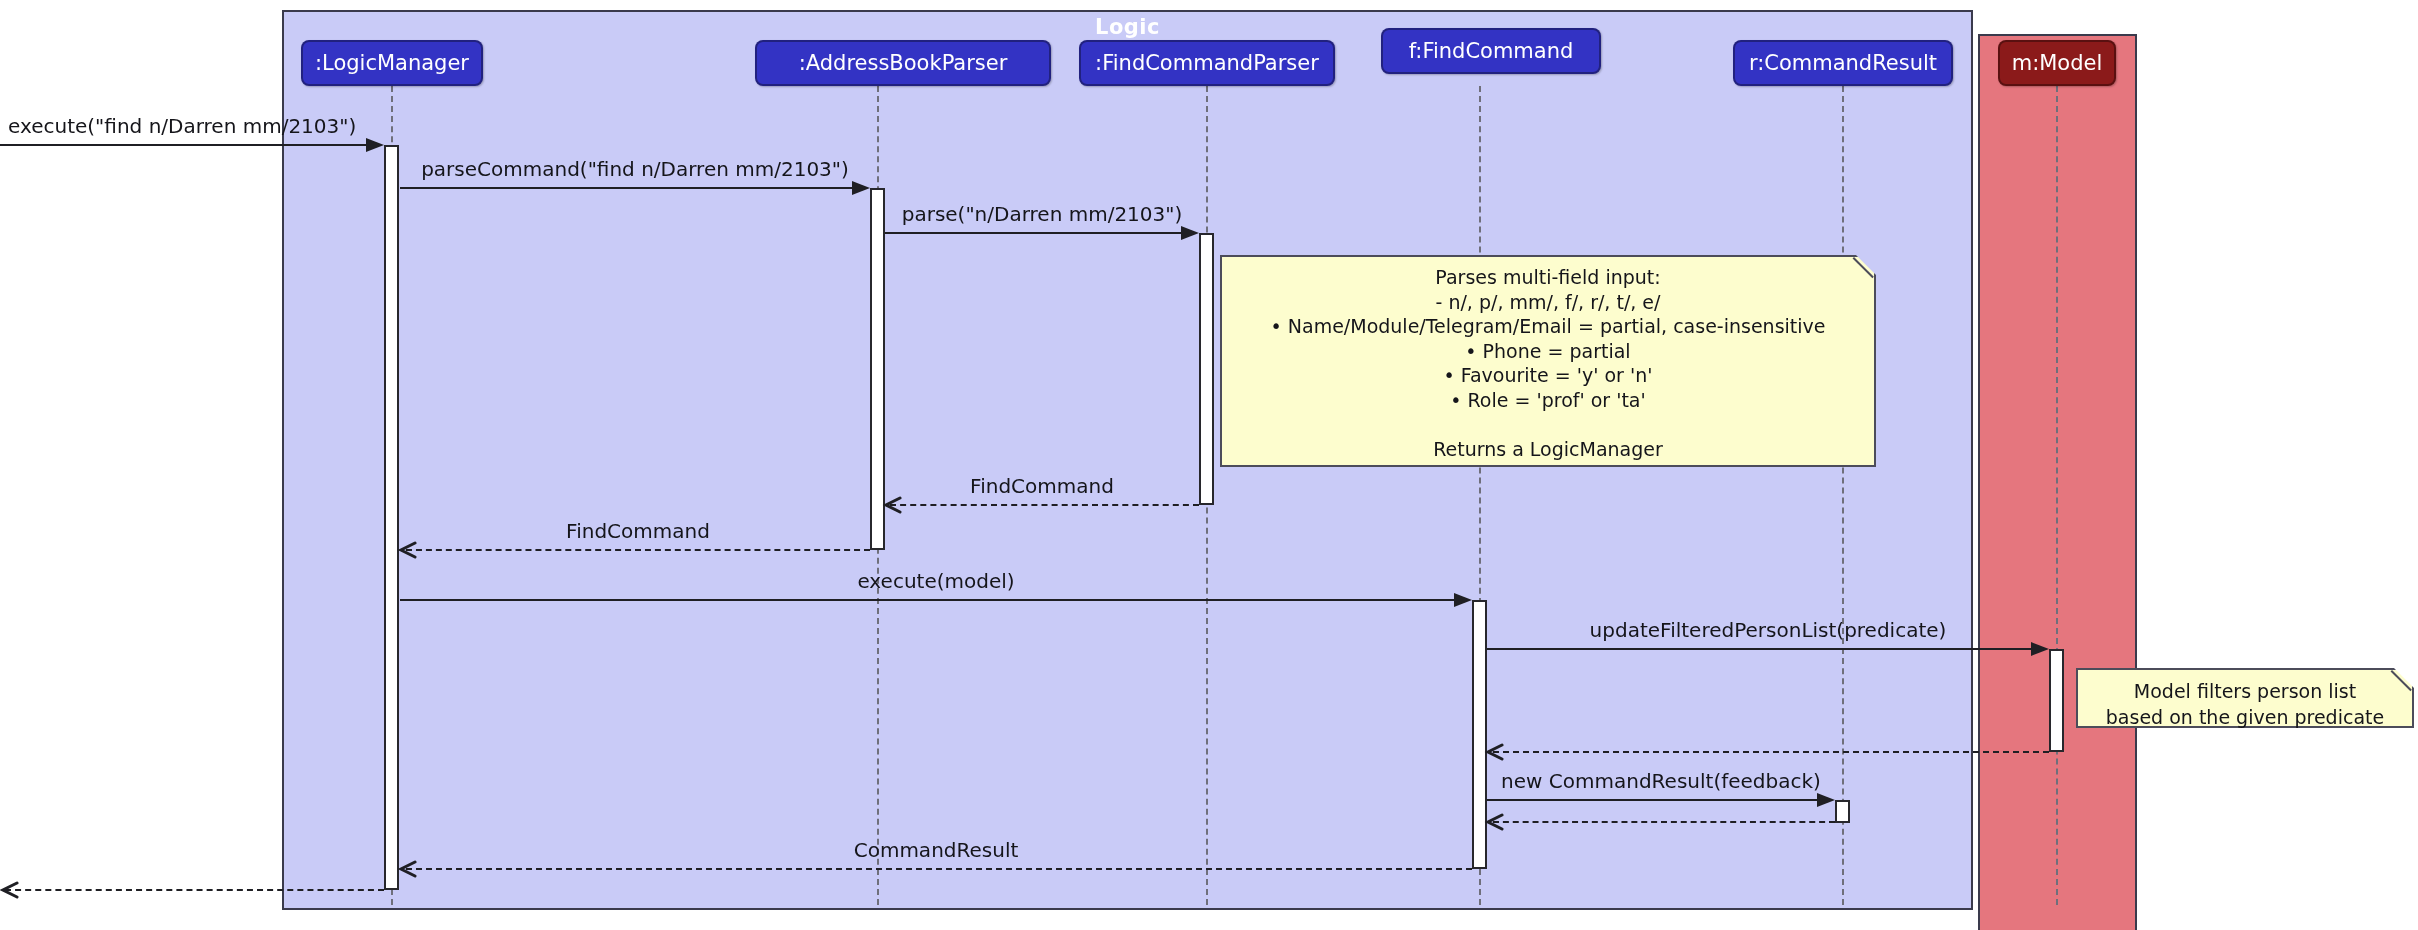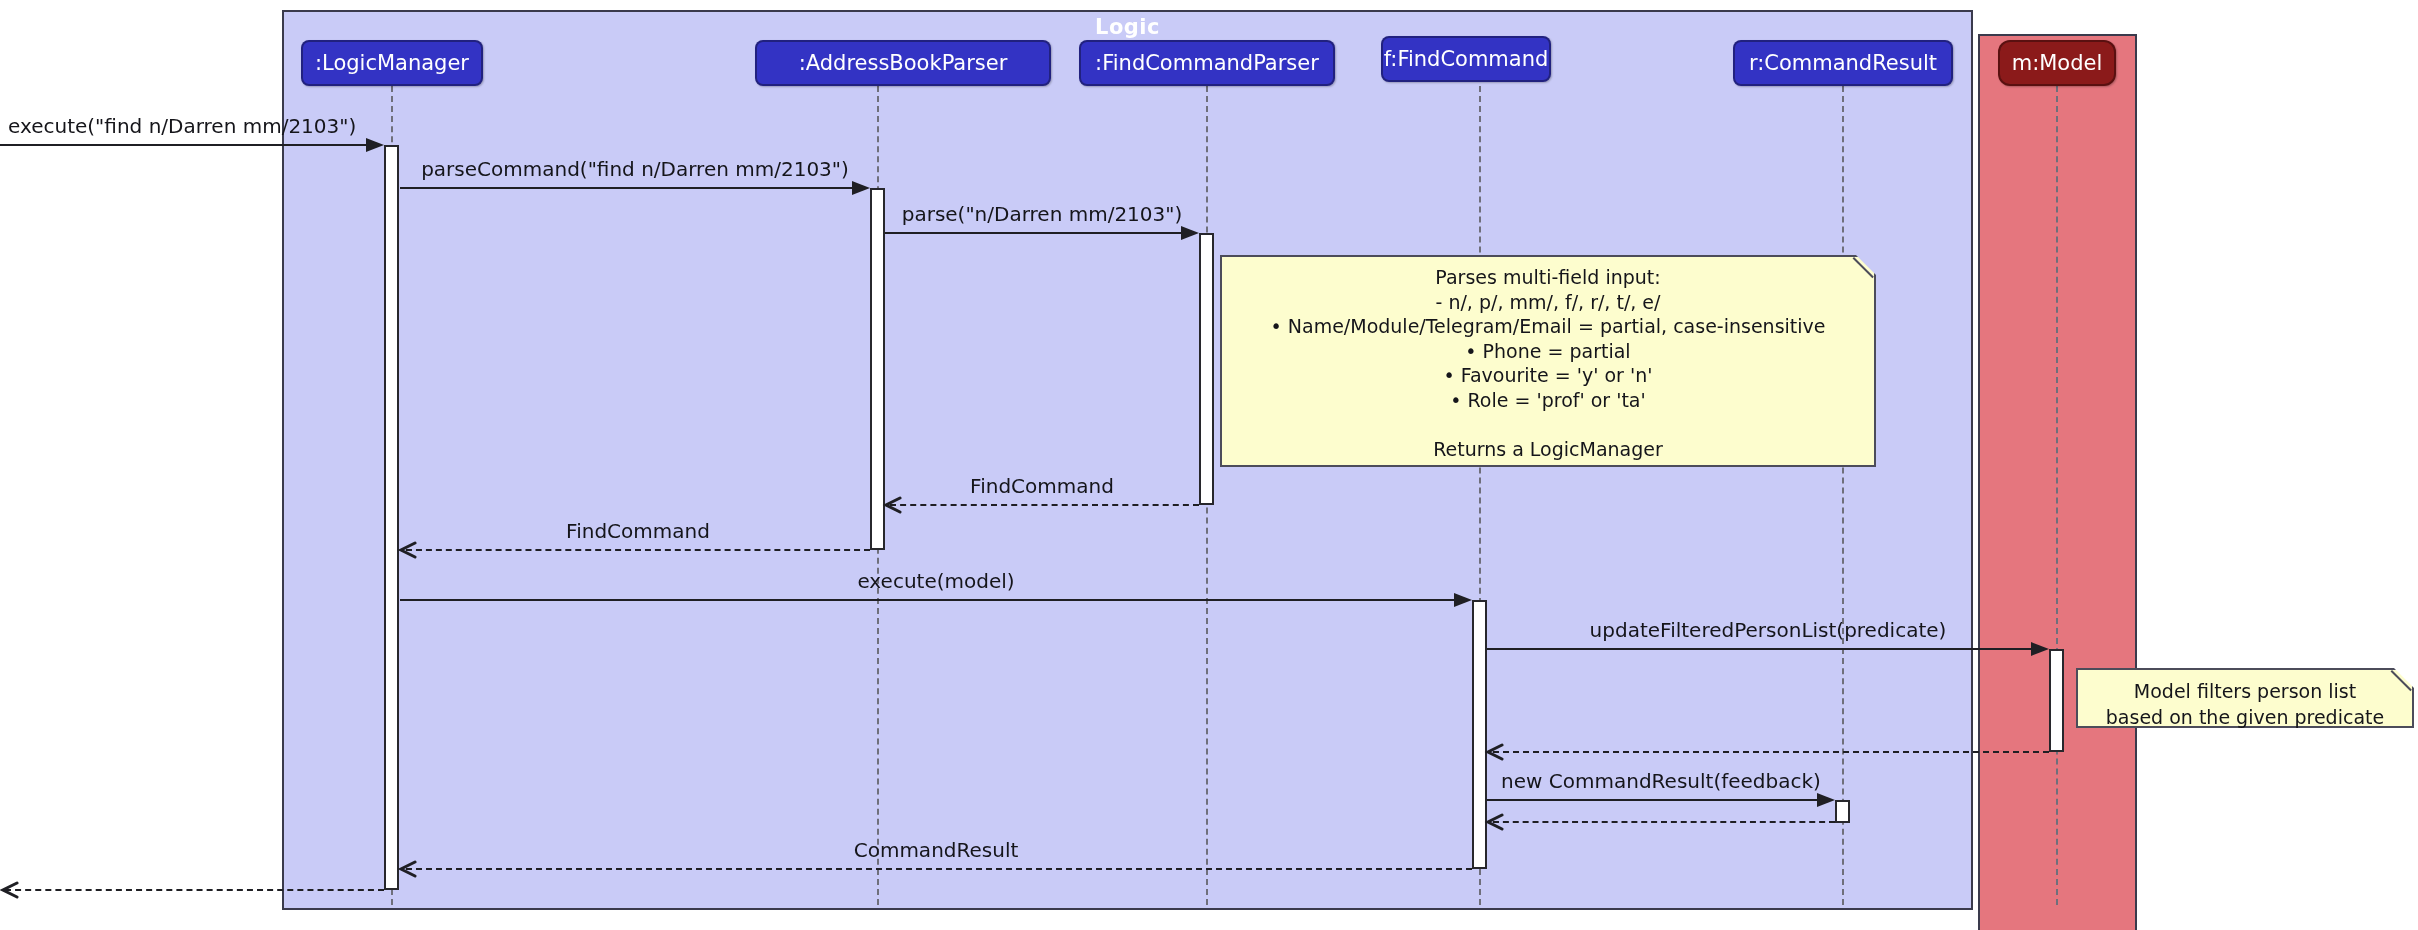--- a/index.html
+++ b/index.html
@@ -9,21 +9,21 @@
   }
   .frame{position:absolute;box-sizing:border-box;border:2px solid var(--c-frameBorder,#3a3a4c);z-index:1;}
   .frame.logic{background:var(--c-logicFill,#C9CBF7);}
   .frame.model{background:var(--c-modelFill,#E5767E);}
   .frame-title{position:absolute;top:3px;left:0;right:0;text-align:center;color:#fff;
     font-weight:bold;font-size:21px;z-index:3;letter-spacing:.5px;}
   .participant{position:absolute;height:46px;box-sizing:border-box;border-radius:8px;
     display:flex;align-items:center;justify-content:center;color:#fff;font-size:21px;
     z-index:3;border:2px solid rgba(0,0,0,.35);box-shadow:1px 1px 2px rgba(0,0,0,.25);}
   .participant.blue{background:var(--c-participantBlue,#3333C4);}
-  .participant.red{background:var(--c-participantRed,#8B1A1A);border-radius:12px;}
+  .participant.red{background:var(--c-participantRed,#8B1A1A);}
   .lifeline{position:absolute;width:0;border-left:2px dashed var(--c-lifeline,#6f6f7b);z-index:2;}
   .activation{position:absolute;width:15px;background:#fff;box-sizing:border-box;
     border:2px solid #27272c;z-index:4;}
   .msg-line{position:absolute;height:0;border-top:2px solid var(--c-arrow,#1f1f24);z-index:6;}
   .msg-line.return{border-top-style:dashed;}
   .arrow-right{position:absolute;width:0;height:0;z-index:6;
     border-left:18px solid var(--c-arrow,#1f1f24);border-top:7px solid transparent;border-bottom:7px solid transparent;}
   .chev{position:absolute;z-index:6;}
   .msg-label{position:absolute;font-size:20px;white-space:nowrap;z-index:6;color:#15151a;}
   .msg-label.center{transform:translateX(-50%);}
@@ -58,21 +58,21 @@
 
   <div class="participant blue" style="left:301px;top:40px;width:182px;">
     <span>:LogicManager</span>
   </div>
   <div class="participant blue" style="left:755px;top:40px;width:296px;">
     <span>:AddressBookParser</span>
   </div>
   <div class="participant blue" style="left:1079px;top:40px;width:256px;">
     <span>:FindCommandParser</span>
   </div>
-  <div class="participant blue" style="left:1381px;top:36px;width:170px;">
+  <div class="participant blue" style="left:1381px;top:28px;width:220px;">
     <span>f:FindCommand</span>
   </div>
   <div class="participant blue" style="left:1733px;top:40px;width:220px;">
     <span>r:CommandResult</span>
   </div>
   <div class="participant red" style="left:1998px;top:40px;width:118px;">
     <span>m:Model</span>
   </div>
 
   <div class="activation" style="left:384px;top:145px;height:745px;"></div>

